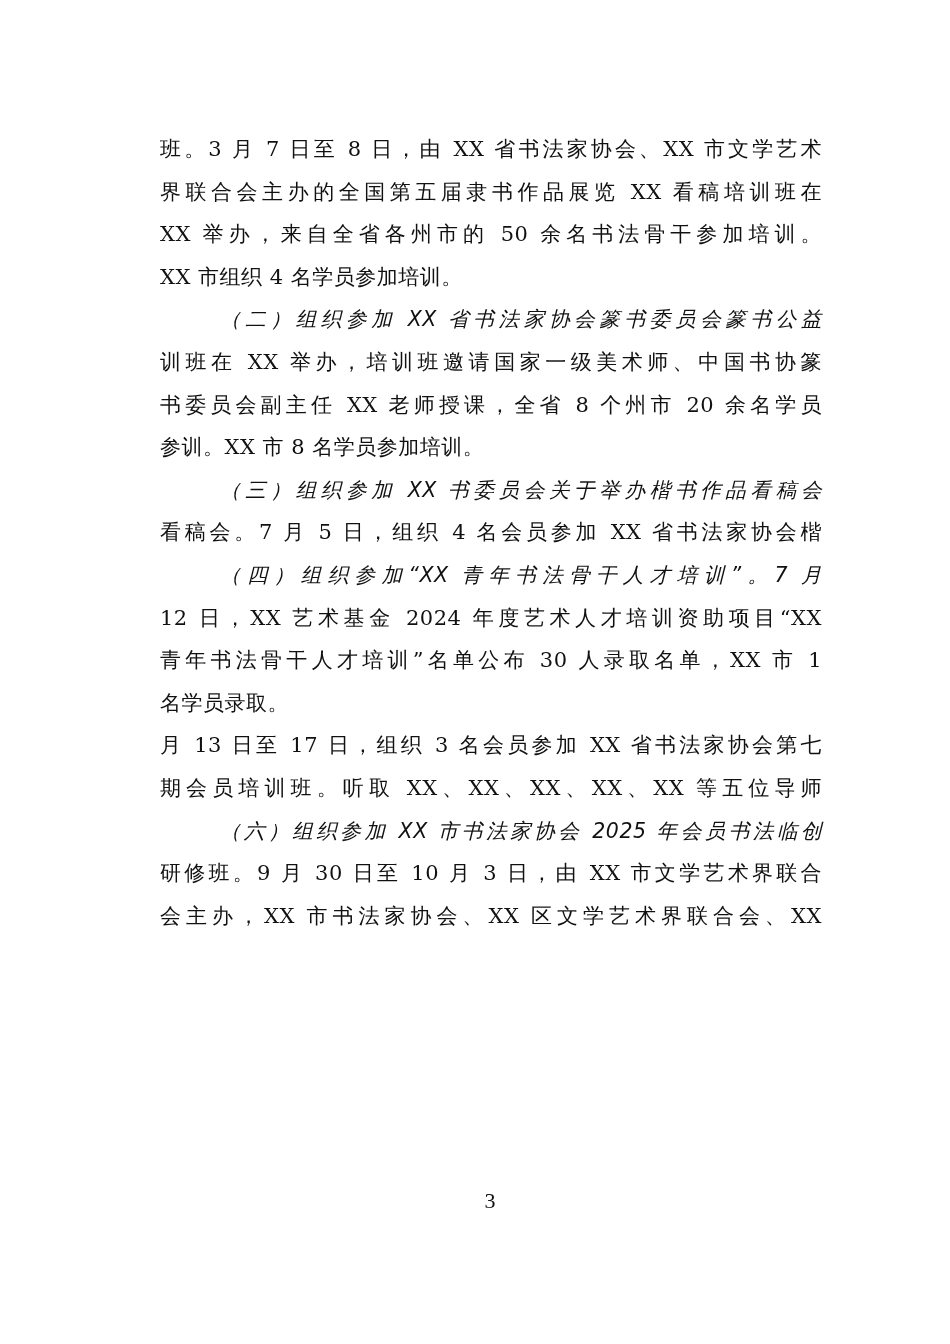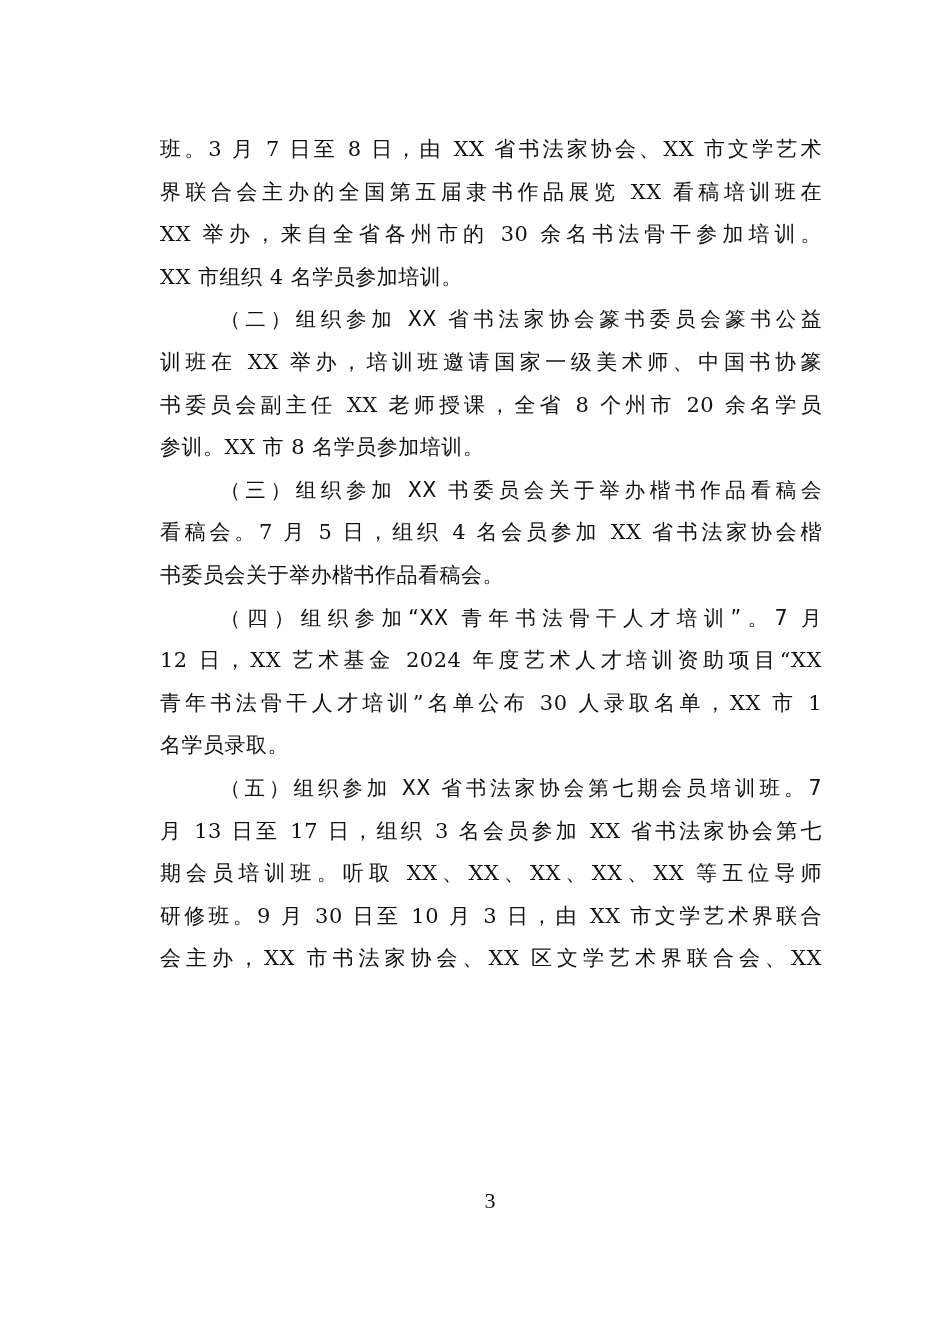--- a/index.html
+++ b/index.html
@@ -36,20 +36,21 @@
       white-space: nowrap;
       text-align: justify;
       text-align-last: justify;
       letter-spacing: 0.5px;
     }
     .line.last {
       text-align-last: left;
     }
     .line.indent {
       padding-left: 60px;
+      font-style: italic;
     }
     .line.heading {
       font-family: "DejaVu Sans", "Liberation Sans", sans-serif;
       font-size: 20.5px;
     }
     .page-number {
       position: absolute;
       left: 0;
       width: 950px;
       top: 1188px;
@@ -60,40 +61,39 @@
     }
   </style>
 </head>
 <body>
 
 <div class="page">
   <div class="body-text">
 
     <div class="line">班。3 月 7 日至 8 日，由 XX 省书法家协会、XX 市文学艺术</div>
     <div class="line">界联合会主办的全国第五届隶书作品展览 XX 看稿培训班在</div>
-    <div class="line">XX 举办，来自全省各州市的 30 余名书法骨干参加培训。</div>
+    <div class="line">XX 举办，来自全省各州市的 50 余名书法骨干参加培训。</div>
     <div class="line last">XX 市组织 4 名学员参加培训。</div>
 
     <div class="line indent heading">（二）组织参加 XX 省书法家协会篆书委员会篆书公益</div>
     <div class="line">训班在 XX 举办，培训班邀请国家一级美术师、中国书协篆</div>
     <div class="line">书委员会副主任 XX 老师授课，全省 8 个州市 20 余名学员</div>
     <div class="line last">参训。XX 市 8 名学员参加培训。</div>
 
     <div class="line indent heading">（三）组织参加 XX 书委员会关于举办楷书作品看稿会</div>
     <div class="line">看稿会。7 月 5 日，组织 4 名会员参加 XX 省书法家协会楷</div>
-    <div class="line last">书委员会关于举办楷书作品看稿会。</div>
 
     <div class="line indent heading">（四）组织参加“XX 青年书法骨干人才培训”。7 月</div>
     <div class="line">12 日，XX 艺术基金 2024 年度艺术人才培训资助项目“XX</div>
     <div class="line">青年书法骨干人才培训”名单公布 30 人录取名单，XX 市 1</div>
     <div class="line last">名学员录取。</div>
 
-    <div class="line indent heading">（五）组织参加 XX 省书法家协会第七期会员培训班。7</div>
     <div class="line">月 13 日至 17 日，组织 3 名会员参加 XX 省书法家协会第七</div>
     <div class="line">期会员培训班。听取 XX、XX、XX、XX、XX 等五位导师</div>
 
+    <div class="line indent heading">（六）组织参加 XX 市书法家协会 2025 年会员书法临创</div>
     <div class="line">研修班。9 月 30 日至 10 月 3 日，由 XX 市文学艺术界联合</div>
     <div class="line">会主办，XX 市书法家协会、XX 区文学艺术界联合会、XX</div>
 
   </div>
 
   <div class="page-number">3</div>
 </div>
 
 </body></html>

